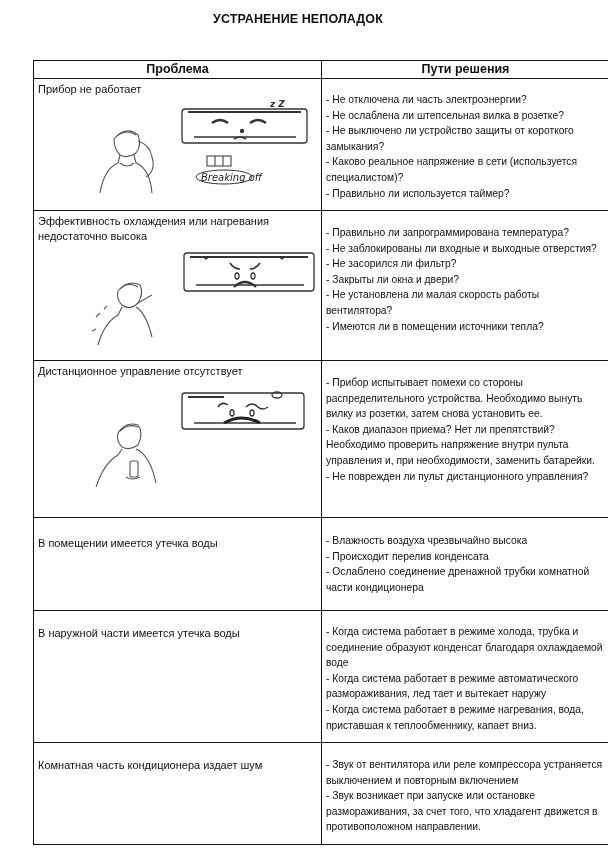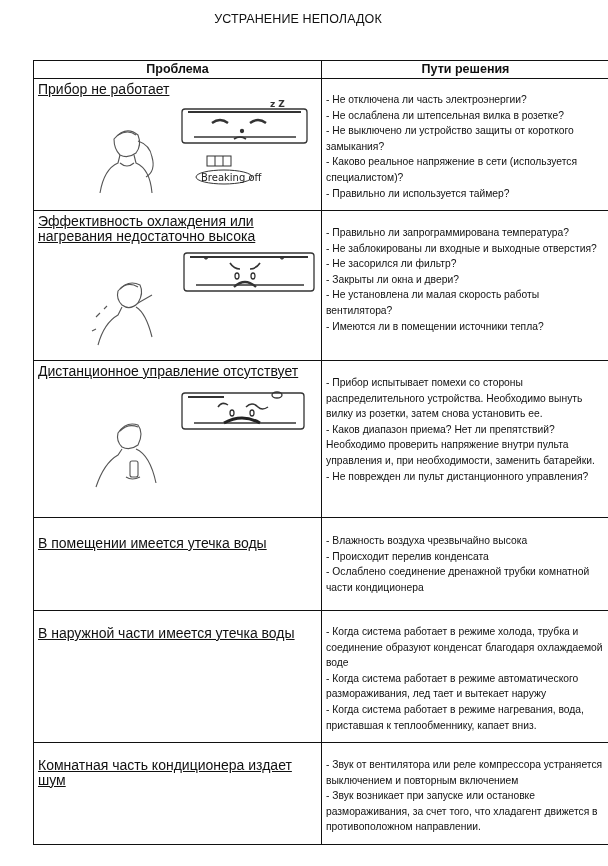--- a/index.html
+++ b/index.html
@@ -3,38 +3,38 @@
   <meta charset="utf-8">
   <style>
     html, body { margin: 0; padding: 0; background: #ffffff; }
     body {
       width: 608px; height: 866px; position: relative; overflow: hidden;
       font-family: "Liberation Sans", "DejaVu Sans", sans-serif;
       color: #111111;
     }
     .doc-title {
       position: absolute; top: 12px; left: 0; width: 596px;
-      text-align: center; font-weight: normal; font-size: 12.5px; letter-spacing: 0.1px;
+      text-align: center; font-weight: bold; font-size: 12.5px; letter-spacing: 0.1px;
     }
     table.ts {
       position: absolute; left: 33px; top: 60px;
       width: 576px; border-collapse: collapse; table-layout: fixed;
     }
     table.ts td, table.ts th {
       border: 1.3px solid #111111; vertical-align: top; padding: 0;
     }
     table.ts th {
       font-size: 12.5px; font-weight: bold; height: 17px; line-height: 17px; text-align: center;
     }
     col.c1 { width: 288px; }
     col.c2 { width: 288px; }
-    .prob { font-size: 14px; line-height: 14.5px; padding: 3px 4px 0 4px; text-decoration: underline; }
+    .prob { font-size: 11px; line-height: 14.5px; padding: 3px 4px 0 4px; }
     .sol { font-size: 10.3px; line-height: 15.6px; padding: 0 3px 0 4px; }
     .sol .item { display: block; }
-    .illus { position: relative; margin-top: 2px; }
+    .illus { position: relative; margin-top: 2px; font-style: italic; }
     svg { display: block; }
   </style>
 </head>
 <body>
 
 <div class="doc-title">УСТРАНЕНИЕ НЕПОЛАДОК</div>
 
 <table class="ts">
   <colgroup>
       <col class="c1">

